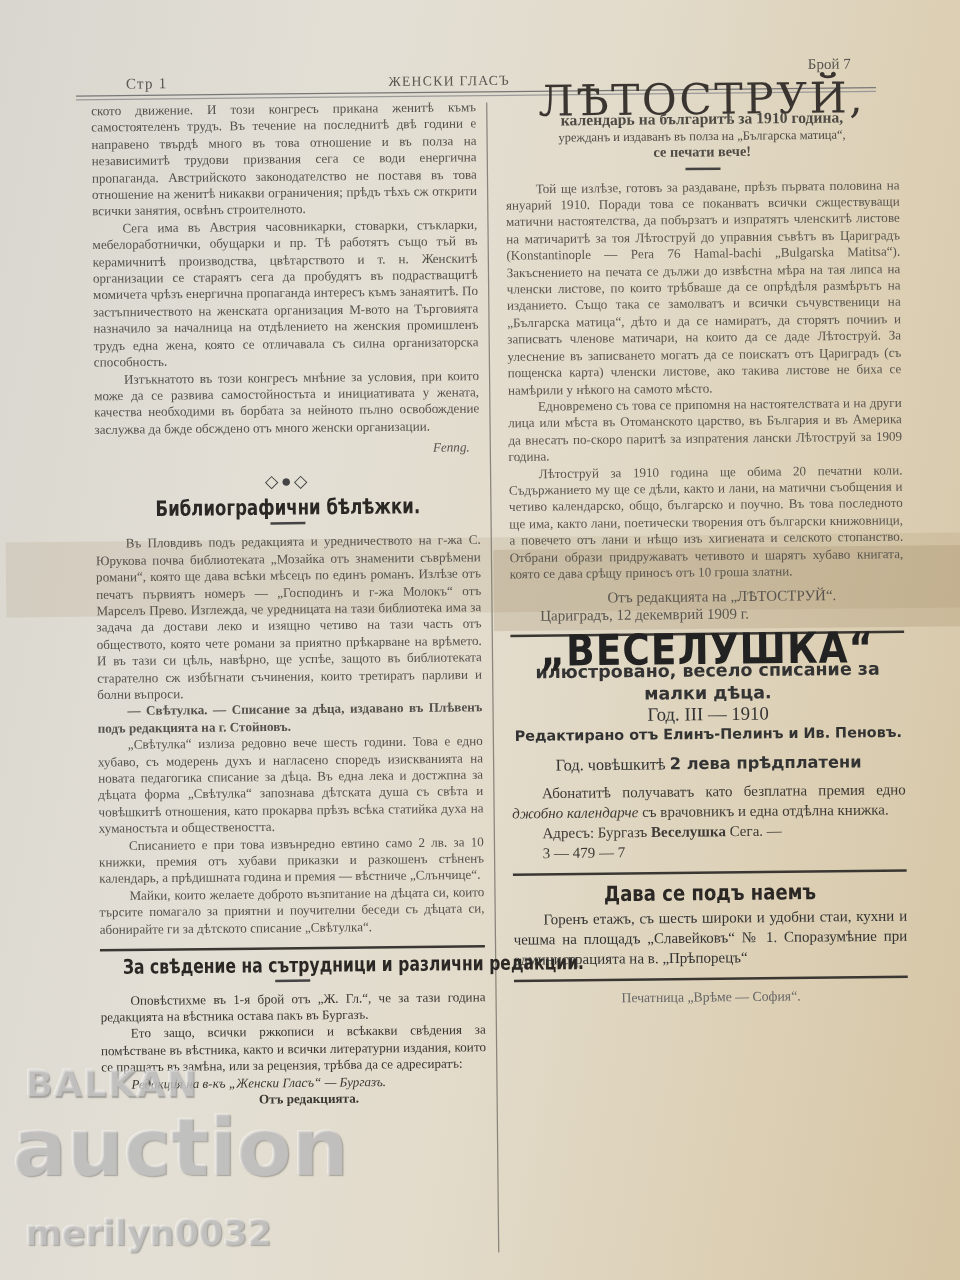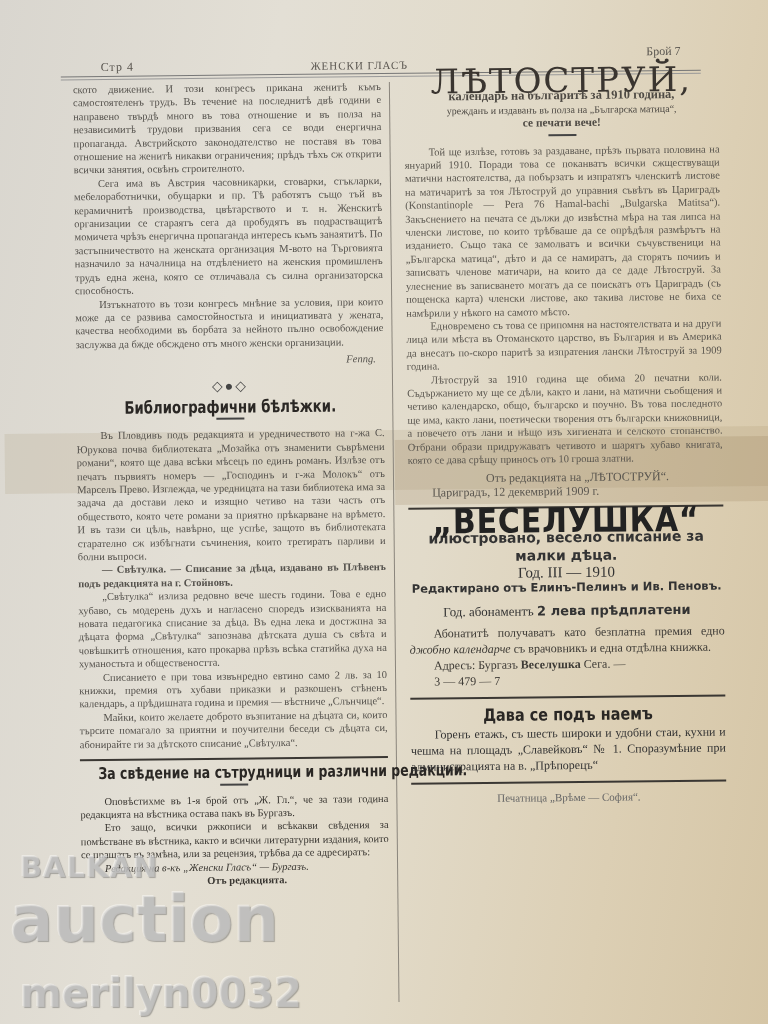--- a/index.html
+++ b/index.html
@@ -59,31 +59,31 @@
   .printer { text-align: center; font-size: 11px; margin-top: 8px; color: #666; }
   .right .body { color: #5a564f; }
   .ve-body { font-size: 12px; line-height: 16px; color: #3d3a35; }
   .watermark {
     position: absolute; left: 10px; top: 850px; pointer-events: none;
     font-family: "DejaVu Sans", sans-serif; font-weight: bold; color: rgba(210,210,210,0.55);
     text-shadow: 1px 1px 1px rgba(90,90,90,0.45), -1px -1px 0 rgba(255,255,255,0.4);
   }
   .watermark .w1 { position: absolute; left: 10px; top: 0; font-size: 29px; letter-spacing: 1px; white-space: nowrap; }
   .watermark .w2 { position: absolute; left: 0; top: 32px; font-size: 64px; white-space: nowrap; }
-  .watermark .w3 { position: absolute; left: 10px; top: 120px; font-size: 40px; white-space: nowrap; }
+  .watermark .w3 { position: absolute; left: 10px; top: 120px; font-size: 28px; white-space: nowrap; }
 </style>
 </head>
 <body>
 
 <div class="page">
   <div class="fold a"></div>
   <div class="fold b"></div>
 
   <div class="header">
-    <span class="pg">Стр  4</span>
+    <span class="pg">Стр  1</span>
     <span class="title">ЖЕНСКИ ГЛАСЪ</span>
     <span class="issue">Брой  7</span>
     <div class="rule"></div>
   </div>
 
   <div class="vrule"></div>
 
   <div class="col left">
     <div>
       <p class="noind">ското движение. И този конгресъ прикана женитѣ къмъ самостоятеленъ трудъ. Въ течение на последнитѣ двѣ години е направено твърдѣ много въ това отношение и въ полза на независимитѣ трудови призвания сега се води енергична пропаганда. Австрийското законодателство не поставя въ това отношение на женитѣ никакви ограничения; прѣдъ тѣхъ сж открити всички занятия, освѣнъ строителното.</p>
@@ -133,21 +133,21 @@
     </div>
 
     <div class="hrule"></div>
 
     <div>
       <div class="h-vesel">„ВЕСЕЛУШКА“</div>
       <div class="v-sub">илюстровано, весело списание за малки дѣца.</div>
       <div class="v-year">Год. III — 1910</div>
       <div class="v-ed">Редактирано отъ Елинъ-Пелинъ и Ив. Пеновъ.</div>
       <div class="v-sub2">
-        <span>Год. абонаментъ</span>
+        <span>Год. човѣшкитѣ</span>
         <span class="bold">2 лева прѣдплатени</span>
       </div>
       <p class="ve-body">
         <span>Абонатитѣ получаватъ като безплатна премия едно</span>
         <span class="ital">джобно календарче</span>
         <span>съ врачовникъ и една отдѣлна книжка.</span>
       </p>
       <p class="ve-body">
         <span>Адресъ: Бургазъ</span>
         <span class="bold" style="font-family:Liberation Serif, serif;">Веселушка</span>

